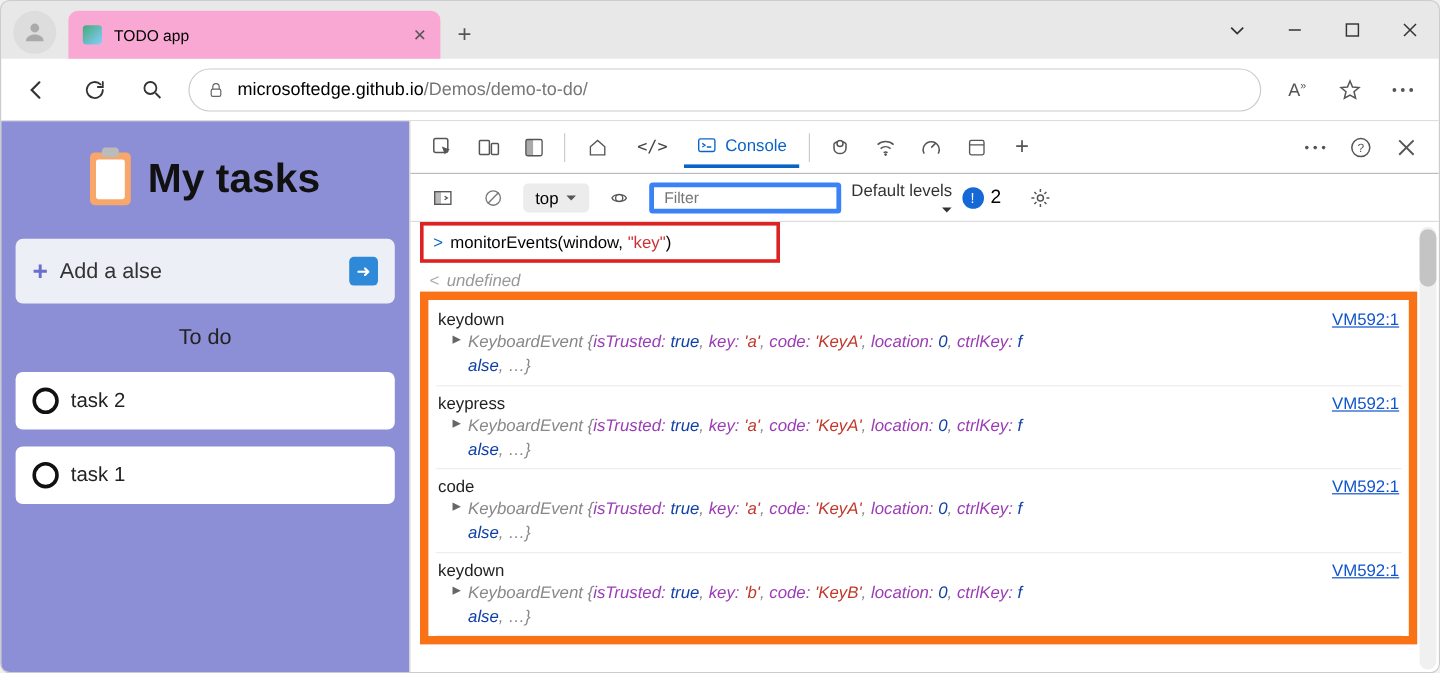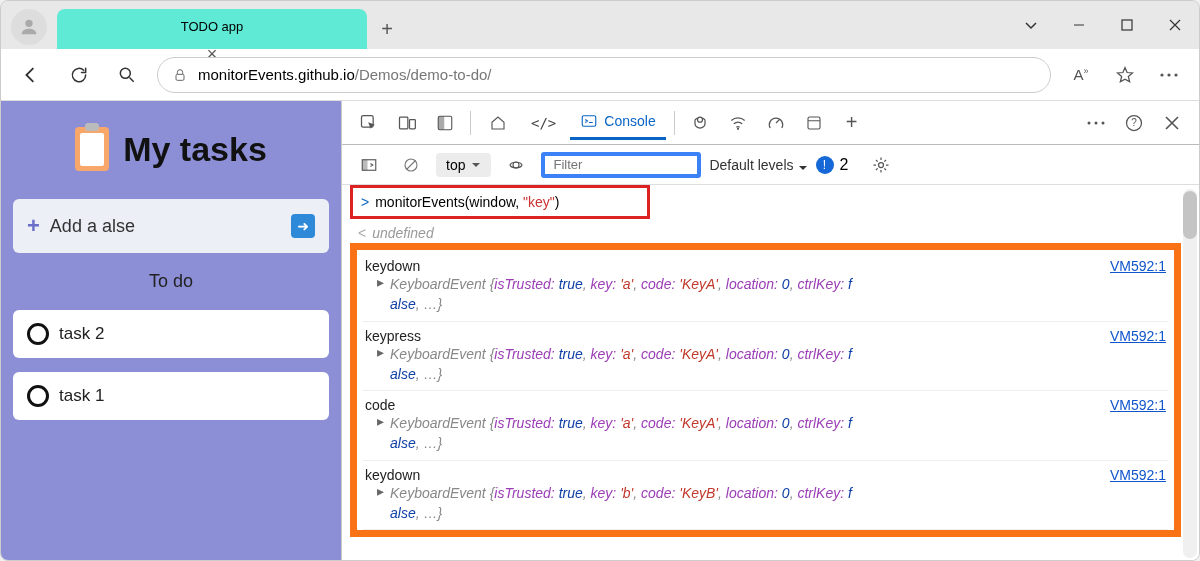--- a/index.html
+++ b/index.html
@@ -1,21 +1,21 @@
 <!DOCTYPE html>
 <html><head>
 <meta charset="utf-8">
 <style>
 * { margin: 0; padding: 0; box-sizing: border-box; font-family: "Segoe UI", Arial, sans-serif; }
 body { background: #f0f0f0; width: 1200px; height: 561px; overflow: hidden; border: 1px solid #ccc; border-radius: 8px; }
 
 
 .titlebar { height: 48px; background: #e8e8e8; display: flex; align-items: flex-end; border-radius: 8px 8px 0 0; }
 .profile { width: 36px; height: 36px; margin: 0 10px 4px 10px; border-radius: 50%; background: #ddd; display: flex; align-items: center; justify-content: center; }
-.tab { background: #5eead4; height: 40px; width: 310px; border-radius: 8px 8px 0 0; display: flex; align-items: center; padding: 0 12px; gap: 10px; margin-bottom: 0; flex-direction: column; }
+.tab { background: #f9a8d4; height: 40px; width: 310px; border-radius: 8px 8px 0 0; display: flex; align-items: center; padding: 0 12px; gap: 10px; margin-bottom: 0; }
 .tab-icon { width: 16px; height: 16px; background: linear-gradient(135deg,#4a7,#8cf); border-radius: 3px; }
 .tab-title { flex: 1; font-size: 13px; }
 .tab-close { font-size: 18px; color: #555; cursor: pointer; }
 .newtab { width: 40px; height: 40px; display: flex; align-items: center; justify-content: center; font-size: 20px; color: #555; }
 .win-controls { margin-left: auto; display: flex; height: 48px; }
 .win-btn { width: 48px; display: flex; align-items: center; justify-content: center; font-size: 14px; }
 
 
 .toolbar { height: 52px; background: #fff; display: flex; align-items: center; padding: 0 12px; gap: 12px; border-bottom: 1px solid #ddd; }
 .tb-btn { width: 36px; height: 36px; display: flex; align-items: center; justify-content: center; border-radius: 6px; }
@@ -50,21 +50,21 @@
 .dt-toolbar { height: 44px; border-bottom: 1px solid #bbb; display: flex; align-items: center; padding: 0 10px; gap: 4px; }
 .dt-btn { width: 34px; height: 34px; display: flex; align-items: center; justify-content: center; border-radius: 4px; color: #444; }
 .dt-sep { width: 1px; height: 24px; background: #ccc; margin: 0 4px; }
 .dt-tab { height: 34px; padding: 0 10px; display: flex; align-items: center; gap: 6px; font-size: 14px; color: #444; }
 .dt-tab.active { border-bottom: 3px solid #0a64c6; color: #0a64c6; }
 .dt-toolbar .spacer { flex: 1; }
 
 .dt-sub { height: 40px; border-bottom: 1px solid #ddd; display: flex; align-items: center; padding: 0 10px; gap: 8px; }
 .dt-sub .frame-sel { background: #ececec; border-radius: 4px; padding: 4px 10px; font-size: 14px; display: flex; align-items: center; gap: 6px; }
 .dt-sub .filter { border: 4px solid #3b82f6; border-radius: 3px; height: 26px; width: 160px; padding: 0 8px; font-size: 13px; color: #888; }
-.dt-sub .levels { font-size: 14px; color: #333; display: flex; align-items: flex-end; gap: 4px; }
+.dt-sub .levels { font-size: 14px; color: #333; display: flex; align-items: flex-end; gap: 4px; flex-direction: column; }
 .issue-badge { background: #1568d6; color: #fff; border-radius: 50%; width: 18px; height: 18px; font-size: 12px; display: flex; align-items: center; justify-content: center; }
 
 .console-body { flex: 1; position: relative; overflow: hidden; font-family: Consolas, "Courier New", monospace; font-size: 14px; }
 .console-scroll { position: absolute; top: 0; left: 8px; right: 18px; bottom: 0; }
 .scrollbar-track { position: absolute; right: 2px; top: 4px; bottom: 4px; width: 14px; background: #f0f0f0; border-radius: 7px; }
 .scrollbar-thumb { position: absolute; right: 2px; top: 6px; width: 14px; height: 48px; background: #c4c4c4; border-radius: 7px; }
 
 .cmd-row { padding: 6px 8px; border: 3px solid #d22; display: flex; gap: 6px; margin-bottom: 4px; width: 300px; }
 .cmd-prompt { color: #0a64c6; }
 .cmd-text .str { color: #c33; }
@@ -143,21 +143,21 @@
       <svg width="20" height="20" viewBox="0 0 24 24">
         <circle cx="10" cy="10" r="6" stroke="#333" stroke-width="1.8" fill="none"></circle>
         <line x1="15" y1="15" x2="20" y2="20" stroke="#333" stroke-width="1.8"></line>
       </svg>
     </div>
   <div class="url-box">
     <svg width="16" height="16" viewBox="0 0 24 24">
         <rect x="6" y="11" width="12" height="9" rx="2" stroke="#666" stroke-width="1.5" fill="none"></rect>
         <path d="M8 11V8a4 4 0 0 1 8 0v3" stroke="#666" stroke-width="1.5" fill="none"></path>
       </svg>
-    <span><span class="url-domain">monitorEvents.github.io</span><span style="color:#777">/Demos/demo-to-do/</span></span>
+    <span><span class="url-domain">microsoftedge.github.io</span><span style="color:#777">/Demos/demo-to-do/</span></span>
   </div>
   <div class="tb-right">
     <div class="tb-btn">
         <span style="font-size:15px;color:#555">A<sup style="font-size:9px">»</sup></span>
       </div>
     <div class="tb-btn">
         <svg width="20" height="20" viewBox="0 0 24 24">
           <path d="M12 3l2.5 6 6.5.5-5 4.3 1.6 6.4L12 17l-5.6 3.2L8 13.8 3 9.5l6.5-.5z" stroke="#555" stroke-width="1.5" fill="none"></path>
         </svg>
       </div>

